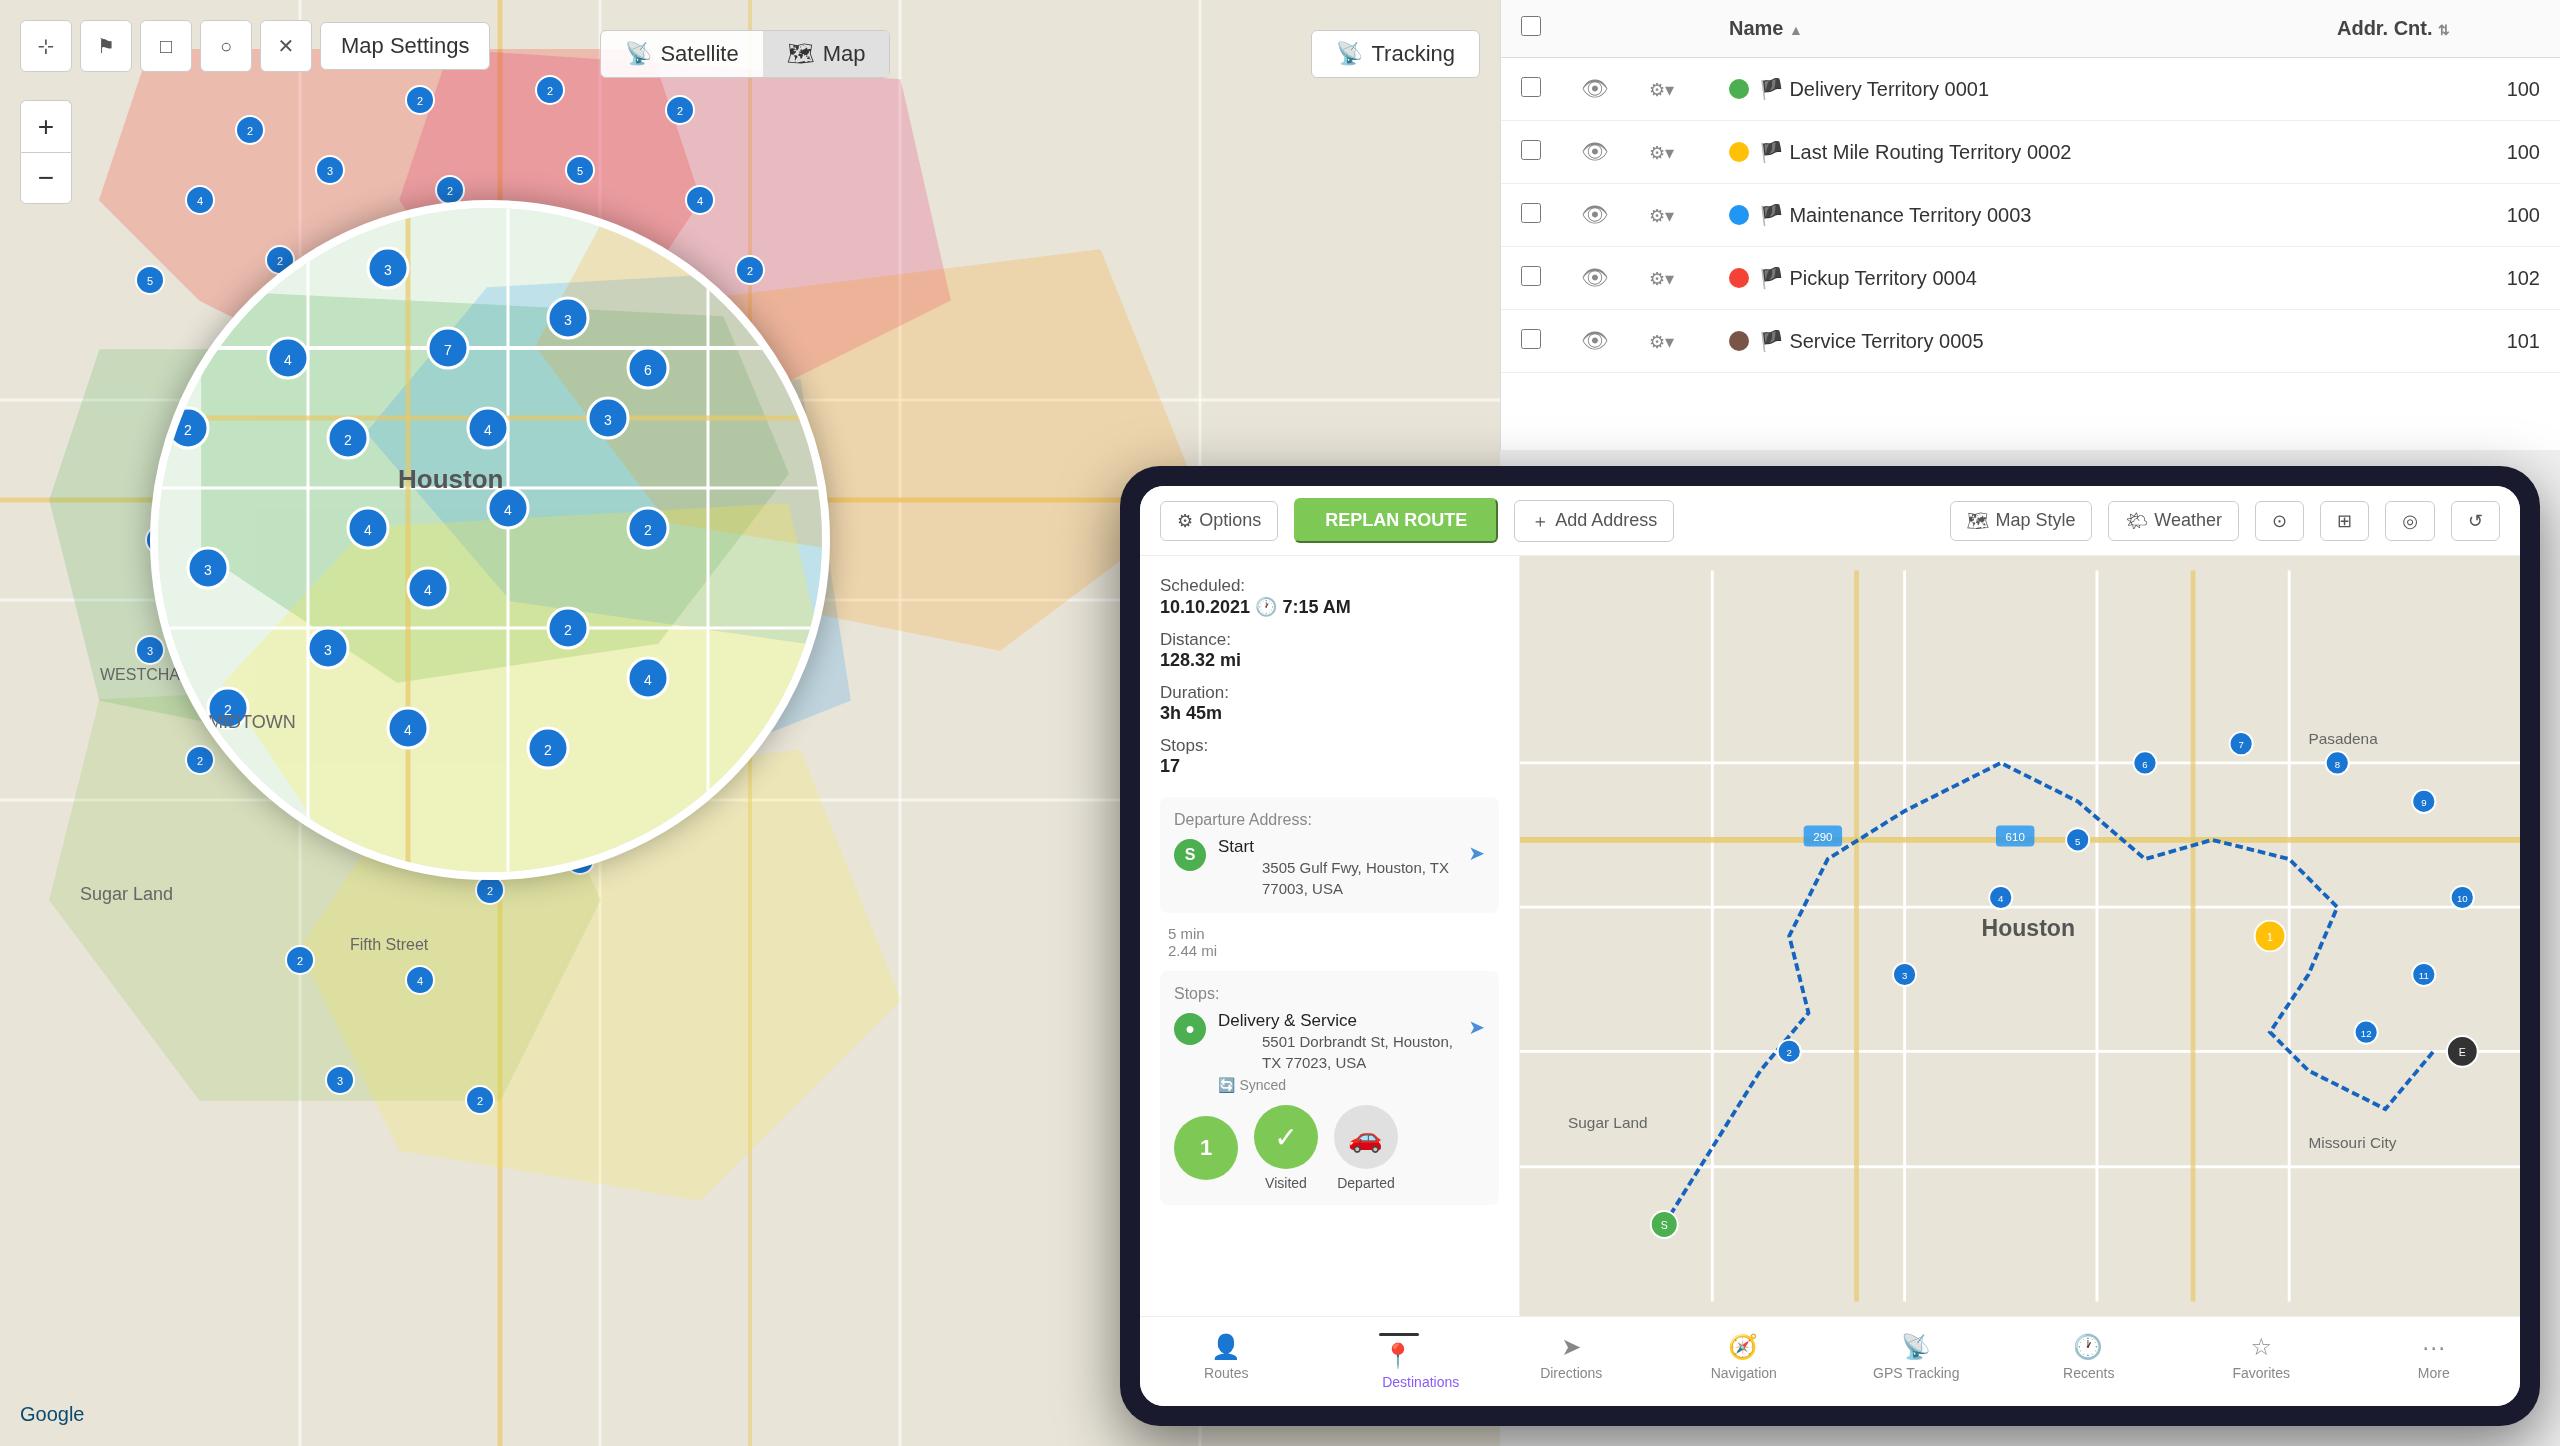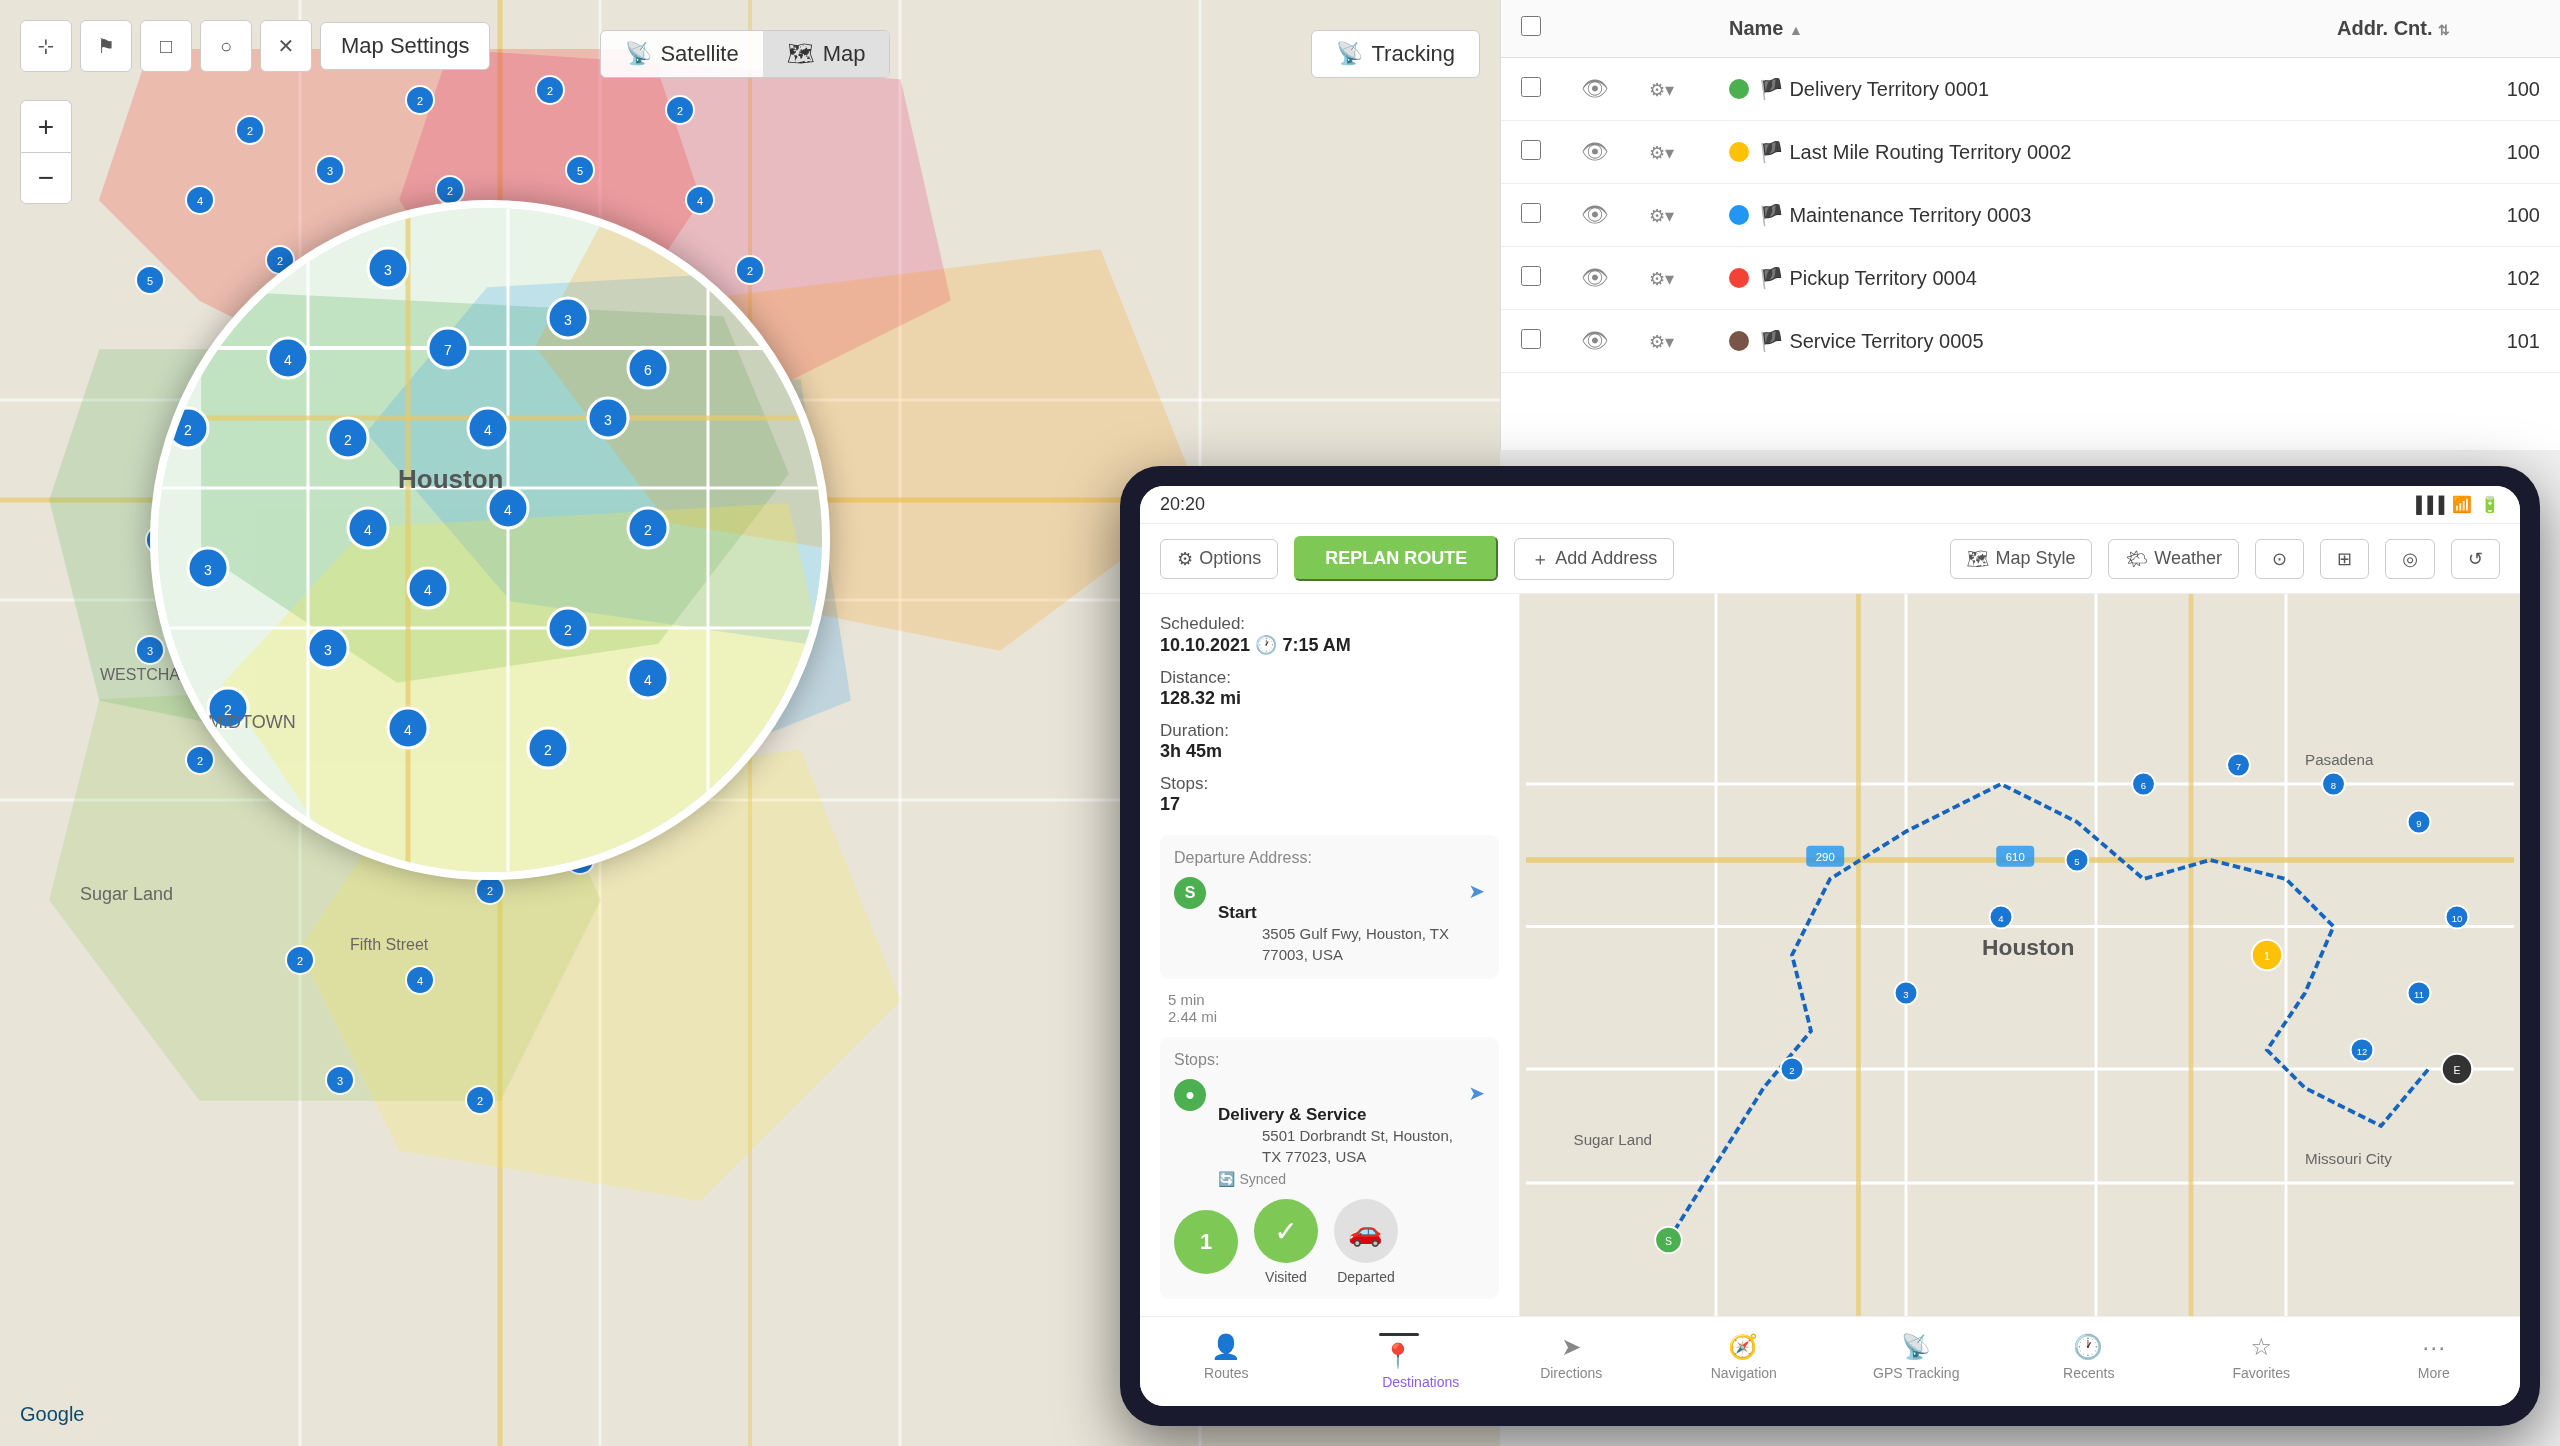--- a/index.html
+++ b/index.html
@@ -429,24 +429,23 @@
       color: white;
       flex-shrink: 0;
       margin-top: 2px;
     }
 
     .dep-info {
       flex: 1;
     }
 
     .dep-label {
-      font-weight: bold;
+      font-weight: normal;
       font-size: 17px;
       color: #222;
-      margin-top: 28px;
     }
 
     .dep-addr {
       font-size: 15px;
       color: #555;
       line-height: 1.4;
       margin-left: 44px;
     }
 
     .dep-nav-icon {
@@ -969,28 +968,20 @@
       </td>
       <td class="addr-cnt">101</td>
     </tr>
         </tbody>
     </table>
   </div>
 
   <div class="tablet-device">
     <div class="tablet-screen">
 
-      <div class="tablet-status-bar">
-        <span>20:20</span>
-        <div class="status-icons">
-          <span>▐▐▐</span>
-          <span>📶</span>
-          <span>🔋</span>
-        </div>
-      </div>
 
       <div class="tablet-toolbar">
         <button class="tablet-btn">
           <span>⚙</span>
           <span>Options</span>
         </button>
         <button class="replan-btn">REPLAN ROUTE</button>
         <button class="tablet-btn">
           <span>＋</span>
           <span>Add Address</span>

